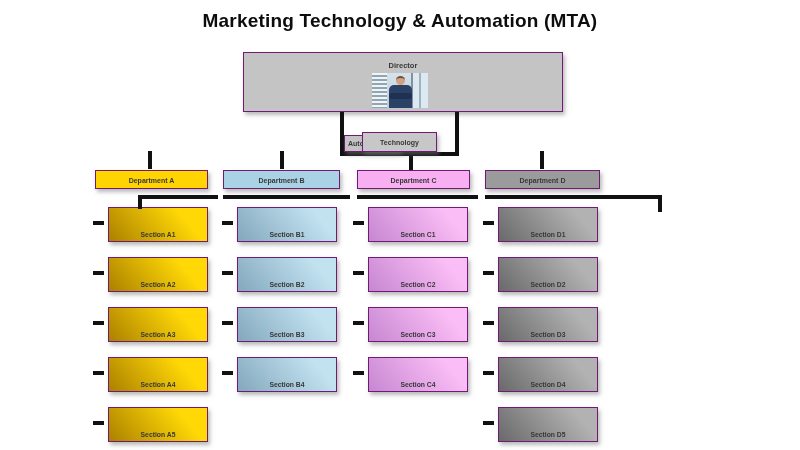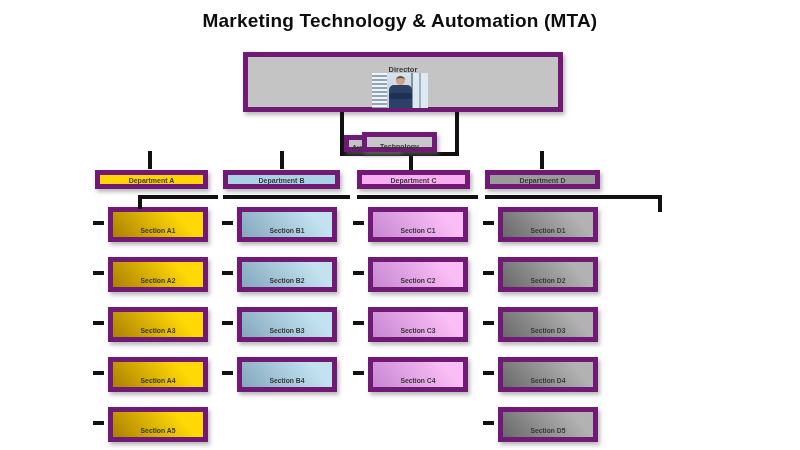--- a/index.html
+++ b/index.html
@@ -2,21 +2,21 @@
 <html><head>
 <meta charset="utf-8">
 <style>
   html,body{margin:0;padding:0;background:#fff;}
   #canvas{position:relative;width:744px;height:450px;background:#ffffff;overflow:hidden;
           font-family:"Liberation Sans",sans-serif;}
   .title{position:absolute;left:0;top:10px;width:800px;text-align:center;
          font-size:19px;font-weight:bold;color:#0d0d0d;letter-spacing:.2px;}
 
   
-  .nodebox{position:absolute;border:5px solid #701a75;
+  .nodebox{position:absolute;border:1px solid #701a75;
            box-shadow:2px 3px 4px rgba(120,120,120,.5);box-sizing:border-box;}
   .nodebox .lbl{position:absolute;left:0;right:0;text-align:center;
                 font-weight:bold;color:#383838;}
 
   
   .director{left:243px;top:52px;width:320px;height:60px;background:#c4c4c4;}
   .director .lbl{top:8px;font-size:7.5px;}
   
   .photo{position:absolute;left:372px;top:73px;width:56px;height:35px;overflow:hidden;
          background:linear-gradient(#d6e3ec,#bccbd8);}

